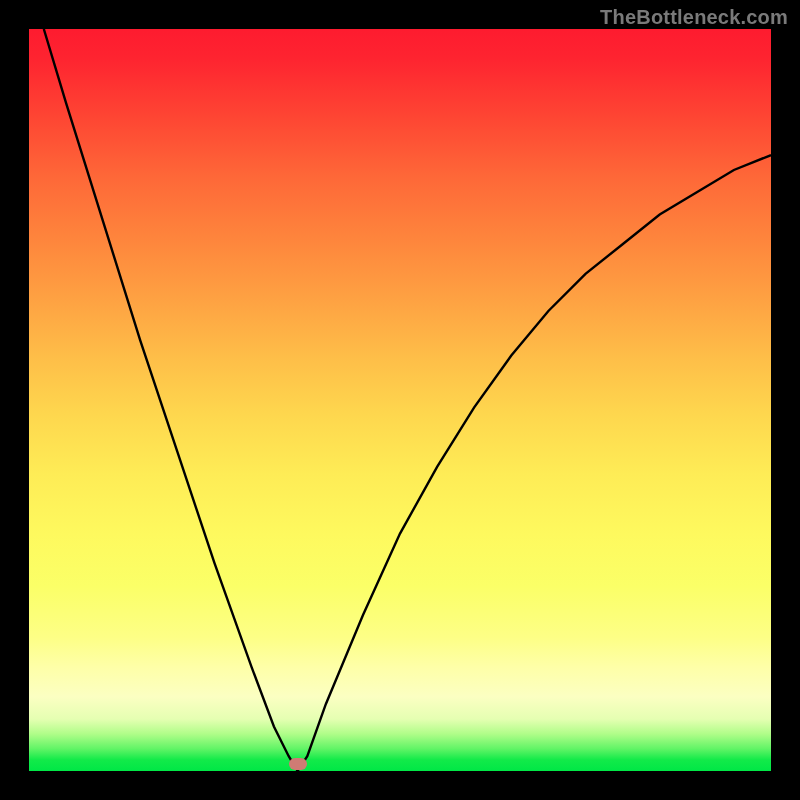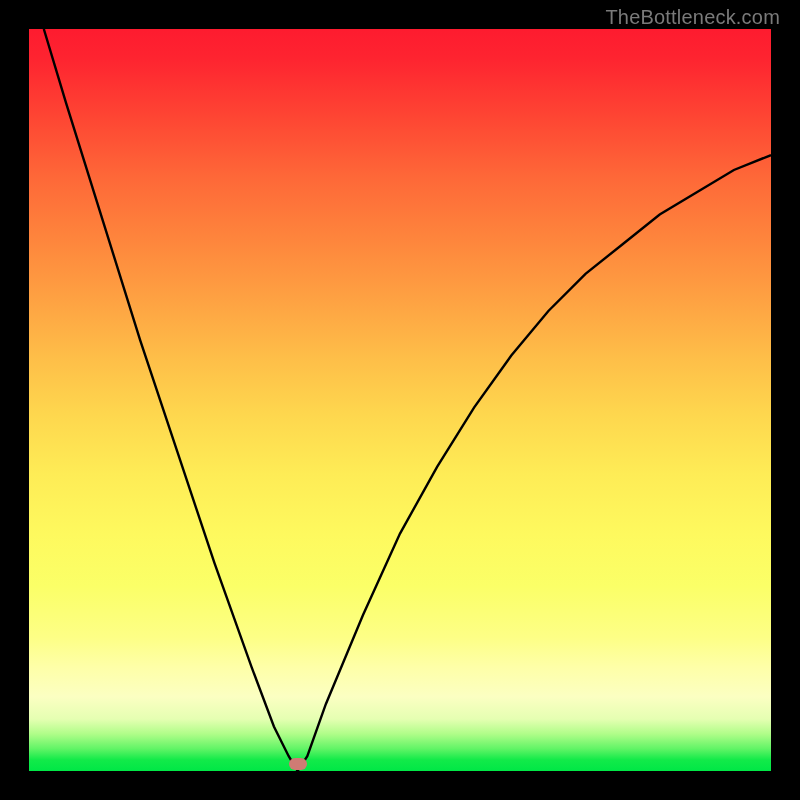--- a/index.html
+++ b/index.html
@@ -51,24 +51,24 @@
   }
   .curve-svg {
     position: absolute;
     inset: 0;
     width: 100%;
     height: 100%;
   }
   .watermark {
     position: absolute;
     top: 6px;
-    right: 20px;
+    right: 12px;
     color: #7a7a7a;
     font-size: 20px;
-    font-weight: 400;
+    font-weight: 700;
     letter-spacing: 0.2px;
     text-align: right;
   }
   .marker {
     position: absolute;
     width: 18px;
     height: 12px;
     border-radius: 6px;
     background: #cf7b74;
     transform: translate(-50%, -50%);

